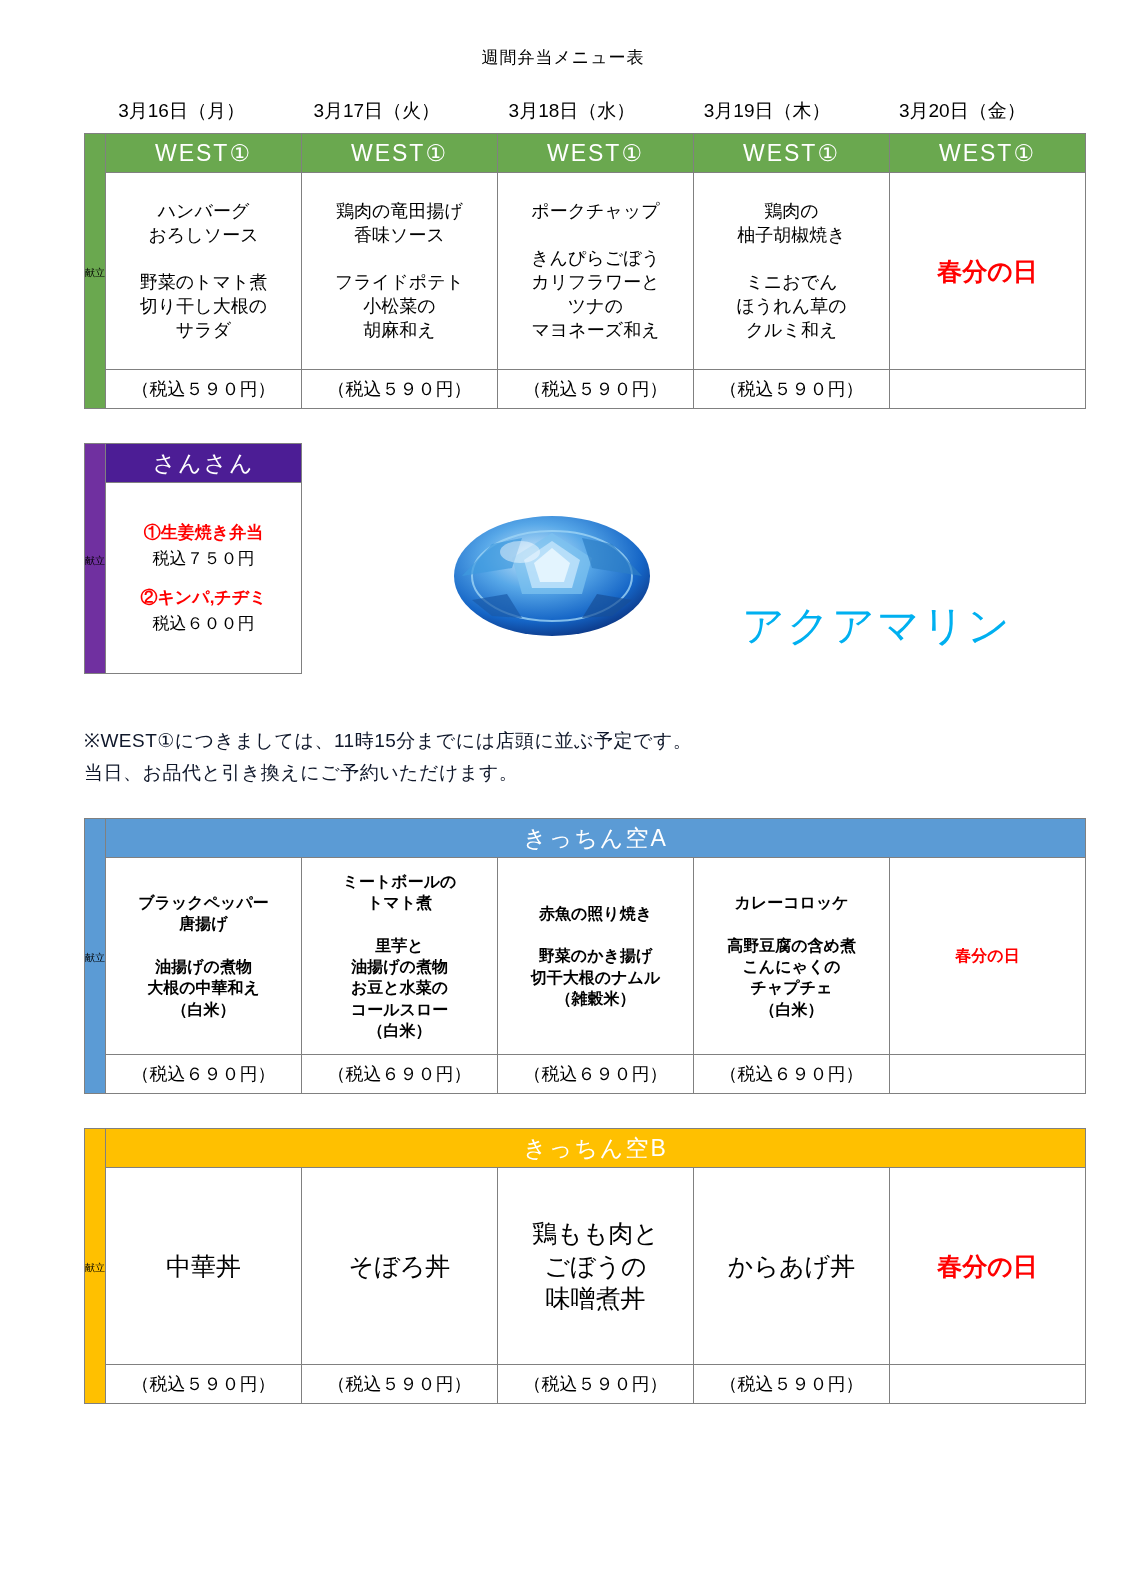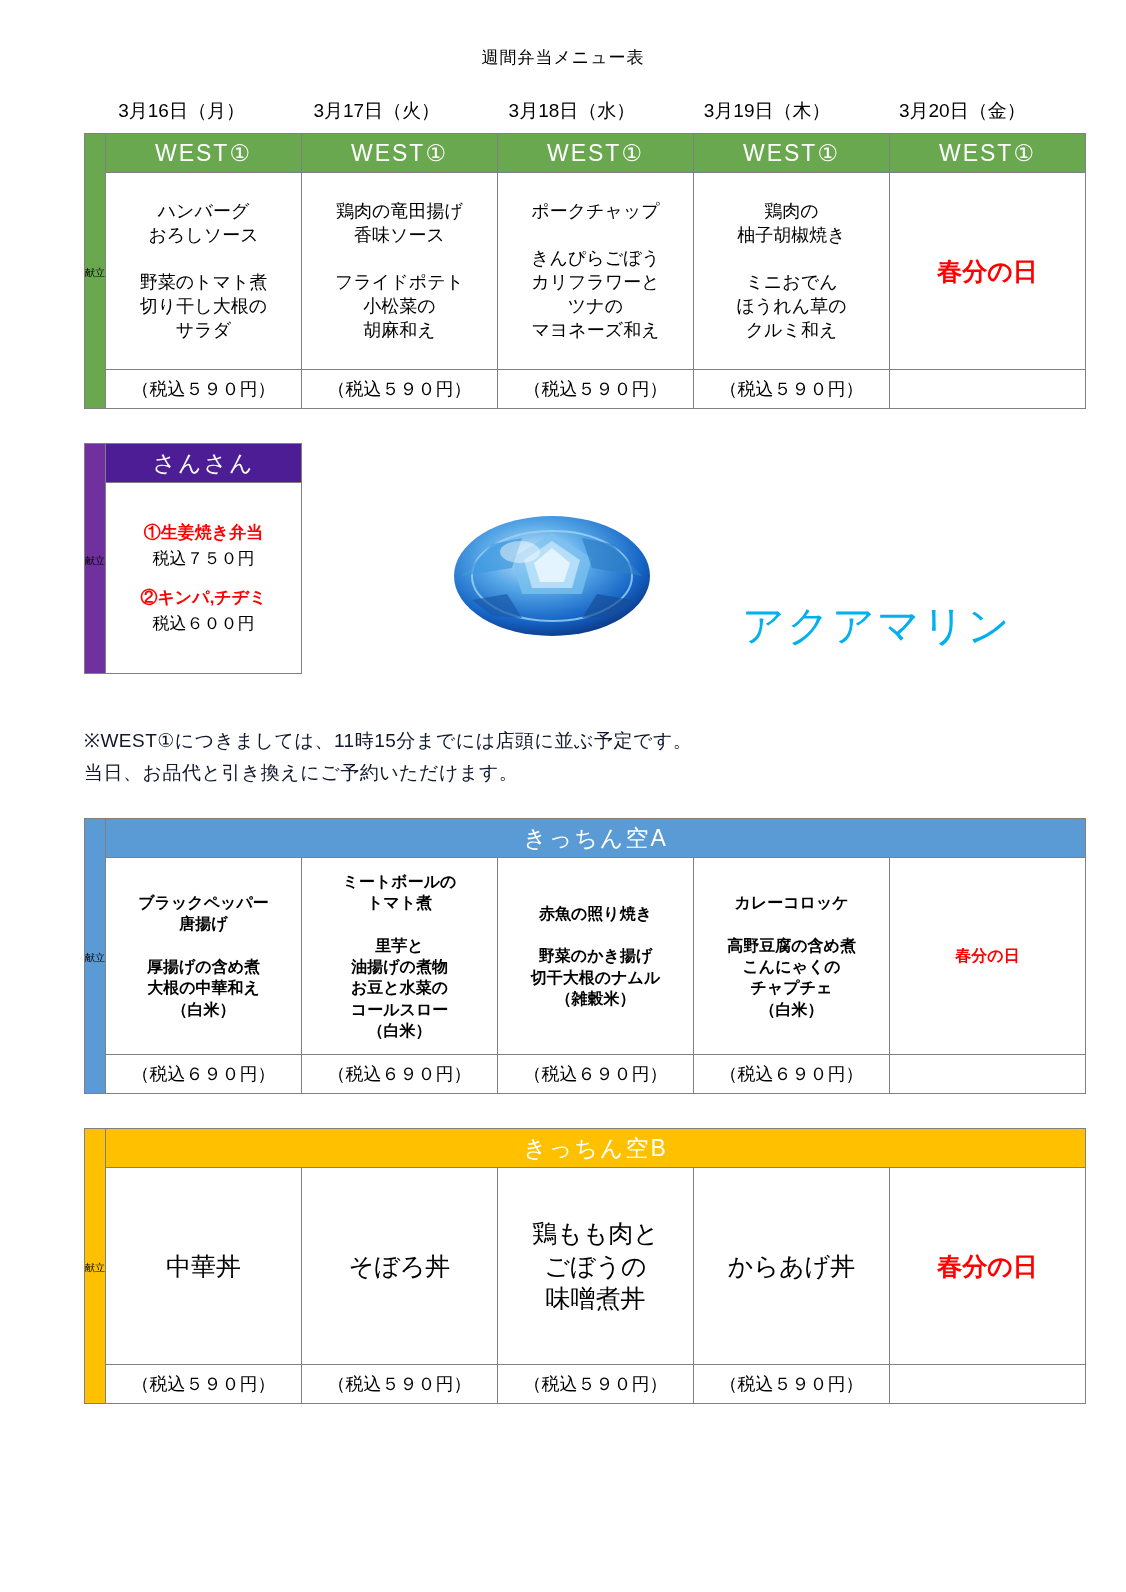--- a/index.html
+++ b/index.html
@@ -290,21 +290,21 @@
         <tr>
       <td class="blue-side" rowspan="3">
         <span class="kondate">献立</span>
       </td>
       <td class="banner blue-head" colspan="5">きっちん空A</td>
     </tr>
     <tr>
       <td class="dish-sm col-d" style="height: 196px; white-space: pre-line;">ブラックペッパー
 唐揚げ
 
-厚揚げの含め煮
+油揚げの煮物
 大根の中華和え
 （白米）</td>
       <td class="dish-sm col-d" style="white-space: pre-line;">ミートボールの
 トマト煮
 
 里芋と
 油揚げの煮物
 お豆と水菜の
 コールスロー
 （白米）</td>

